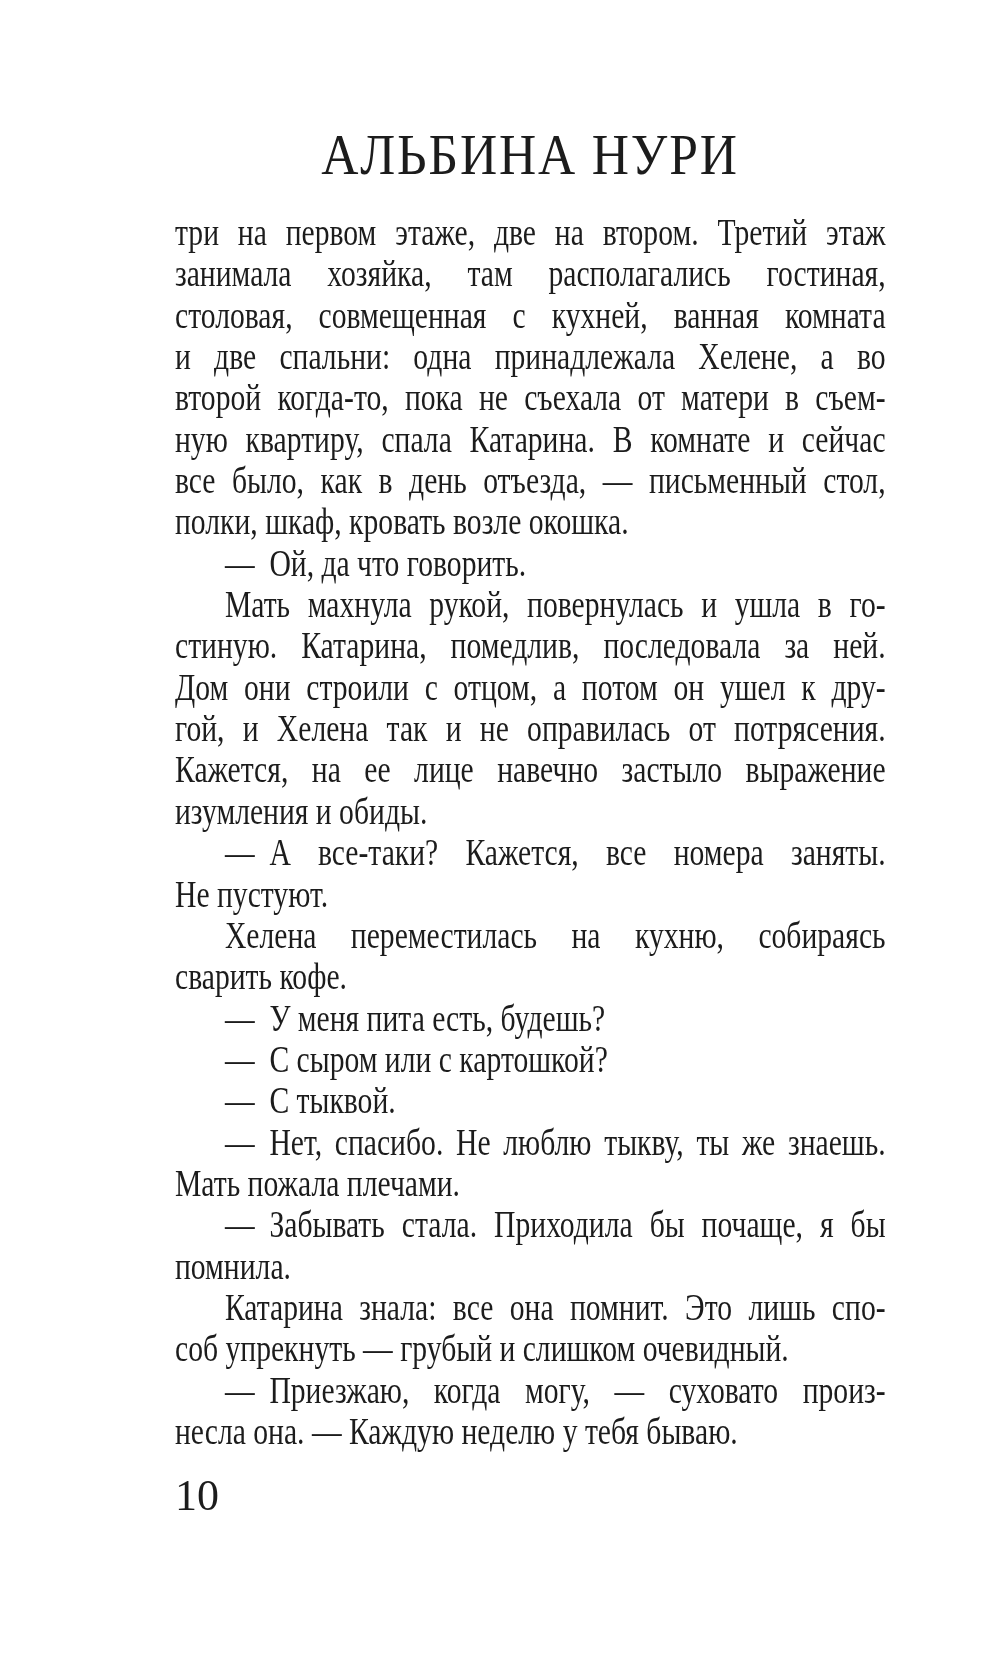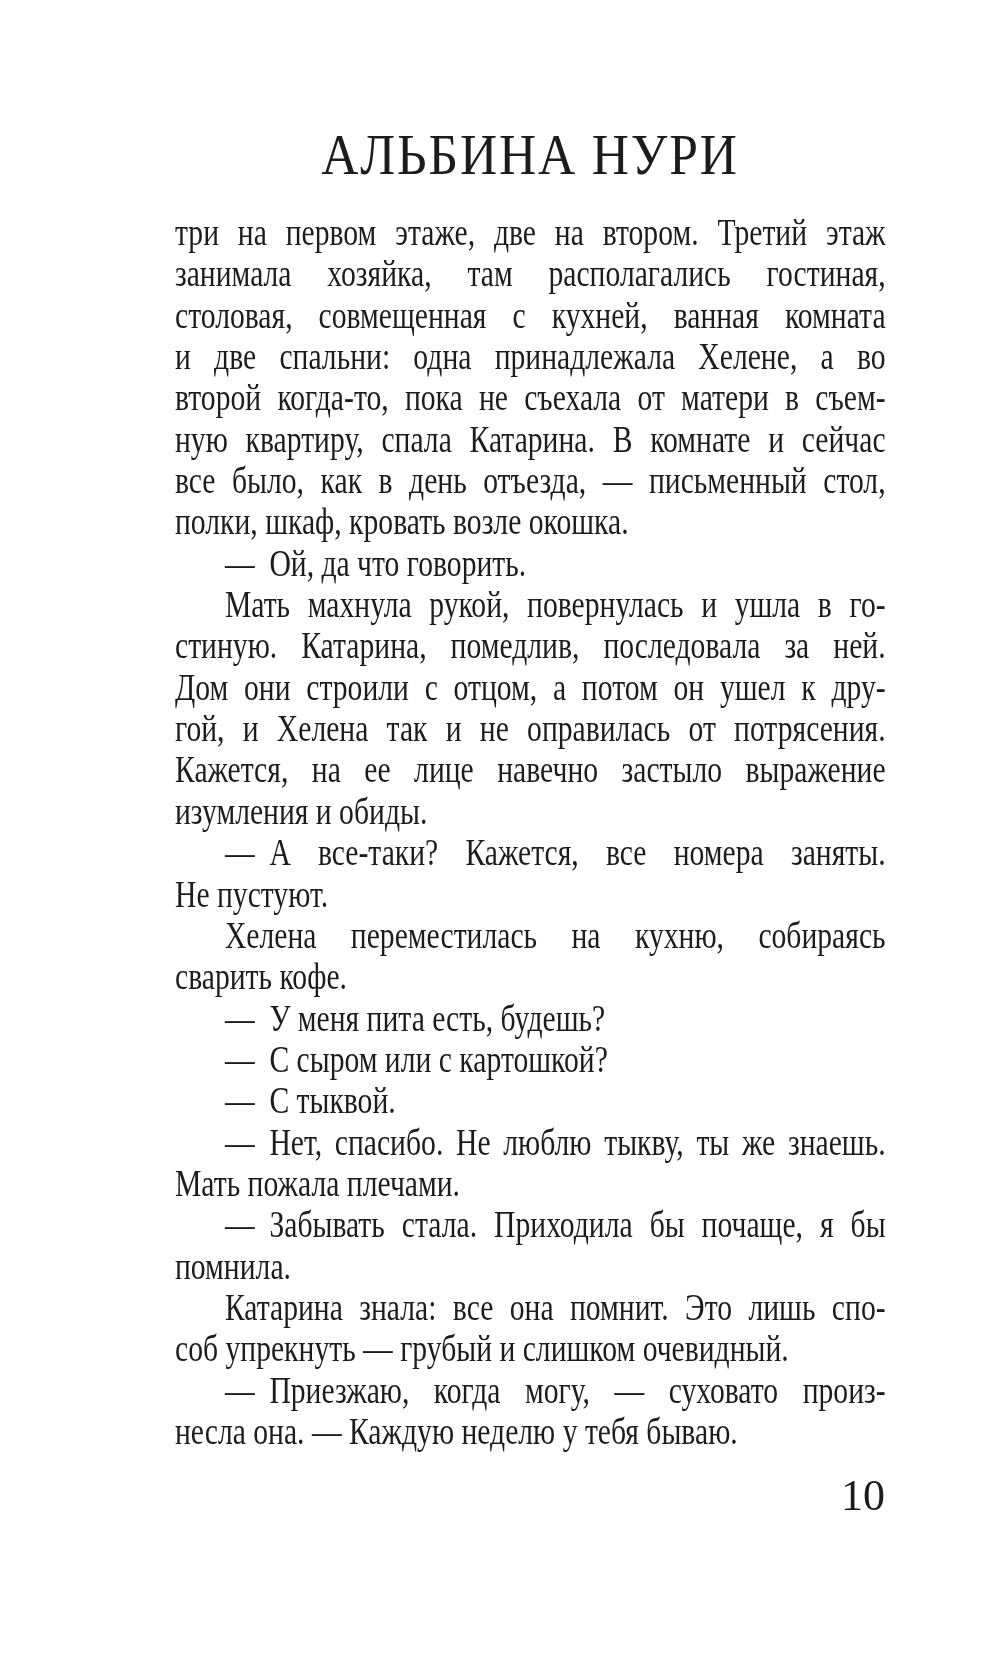--- a/index.html
+++ b/index.html
@@ -45,21 +45,21 @@
     text-align-last: left;
   }
   .line.indent {
     padding-left: 64px;
   }
   .folio {
     position: absolute;
     top: 1474px;
     left: 175px;
     width: 710px;
-    text-align: right;
+    text-align: left;
     font-size: 44px;
     line-height: 44px;
   }
 </style>
 </head>
 <body>
 
 <div class="page">
   <div class="running-header">АЛЬБИНА НУРИ</div>
 

